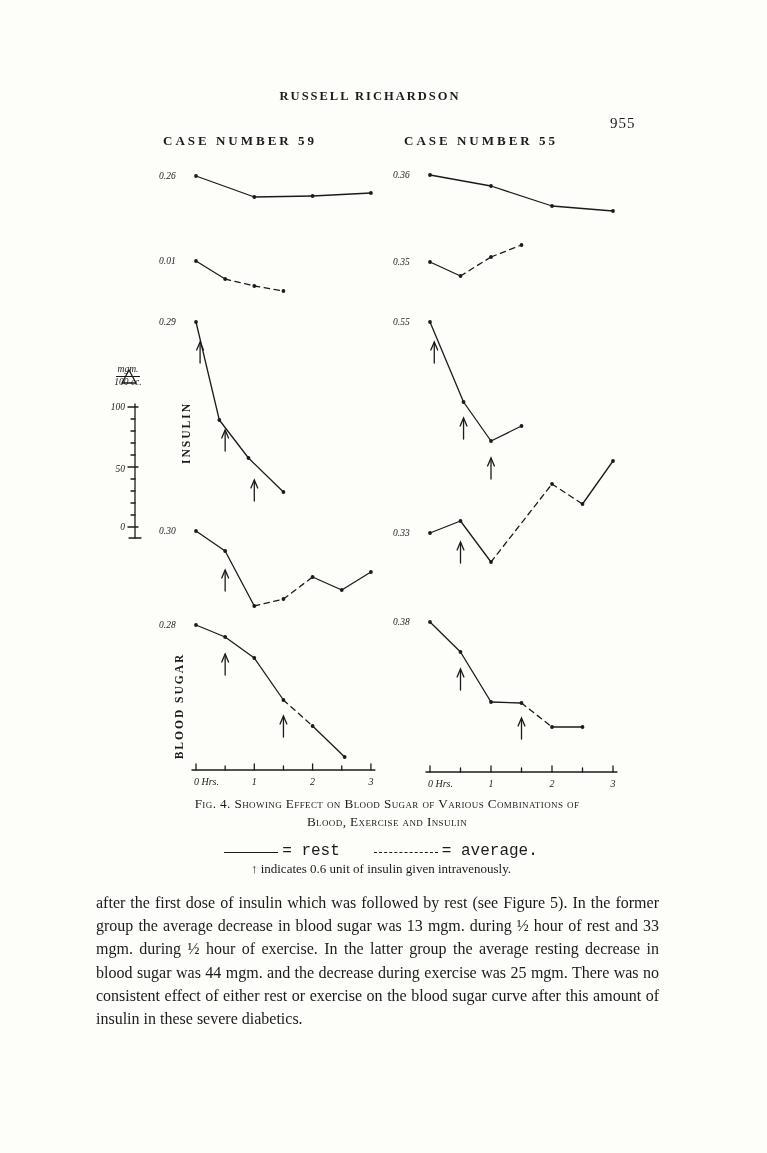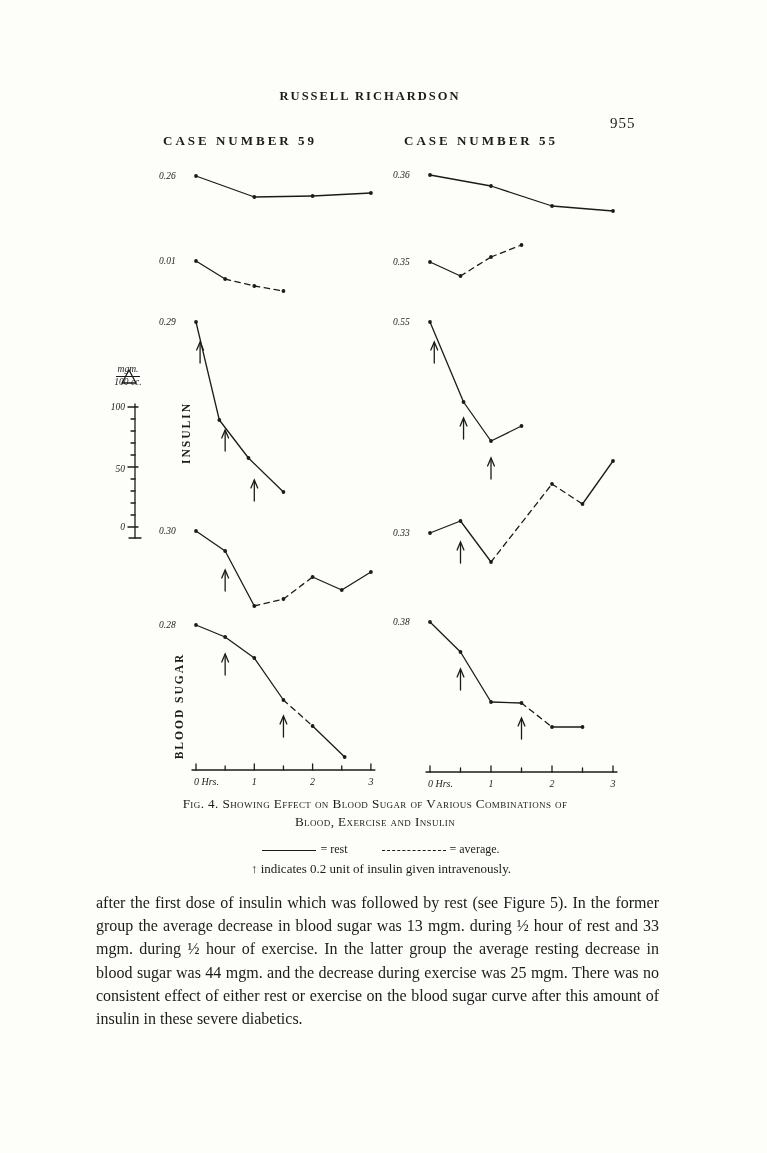--- a/index.html
+++ b/index.html
@@ -26,24 +26,24 @@
     transform: rotate(-90deg); white-space: nowrap;
   }
   .vlabel.insulin { left: 146px; top: 426px; width: 82px; height: 14px; }
   .vlabel.bloodsugar { left: 123px; top: 699px; width: 114px; height: 14px; }
   .scale-fraction {
     left: 104px; top: 364px; width: 48px; text-align: center;
     font-size: 9.5px; font-style: italic; line-height: 1.15;
   }
   .scale-fraction .num { display: inline-block; border-bottom: 1px solid #1b1b1b; padding: 0 2px 1px 2px; }
   .fig-svg { left: 0; top: 0; width: 767px; height: 1153px; pointer-events: none; }
-  .caption { left: 92px; top: 795px; width: 566px; text-align: center;
+  .caption { left: 104px; top: 795px; width: 566px; text-align: center;
              font-size: 13.2px; font-variant: small-caps; letter-spacing: .4px; line-height: 1.35; }
   .legend-row { left: 98px; top: 842px; width: 566px; display: flex;
-                justify-content: center; align-items: center; font-size: 12px; }
+                justify-content: center; align-items: center; font-size: 16px; font-family: Liberation Mono, monospace; }
   .swatch { display: inline-block; height: 0; margin: 0 4px 0 0; position: relative; top: 1px; }
   .swatch.solid  { width: 54px; border-top: 1.6px solid #1b1b1b; }
   .swatch.dashed { width: 64px; border-top: 1.7px dashed #1b1b1b; margin-left: 34px; }
   .legend-note { left: 98px; top: 861px; width: 566px; text-align: center; font-size: 13px; }
   .body-text {
     left: 96px; top: 891px; width: 563px;
     font-size: 16px; line-height: 23.2px; text-align: justify;
   }
 </style>
 </head>
@@ -245,17 +245,17 @@
     <div>Blood, Exercise and Insulin</div>
   </div>
 
   <div class="abs legend-row">
     <span class="swatch solid"></span>
     <span>= rest</span>
     <span class="swatch dashed"></span>
     <span>= average.</span>
   </div>
 
-  <div class="abs legend-note">↑ indicates 0.2 unit of insulin given intravenously.</div>
+  <div class="abs legend-note">↑ indicates 0.6 unit of insulin given intravenously.</div>
 
   <p class="abs body-text">after the first dose of insulin which was followed by rest (see Figure 5). In the former group the average decrease in blood sugar was 13 mgm. during ½ hour of rest and 33 mgm. during ½ hour of exercise. In the latter group the average resting decrease in blood sugar was 44 mgm. and the decrease during exercise was 25 mgm. There was no consistent effect of either rest or exercise on the blood sugar curve after this amount of insulin in these severe diabetics.</p>
 
 </div>
 
 </body></html>

